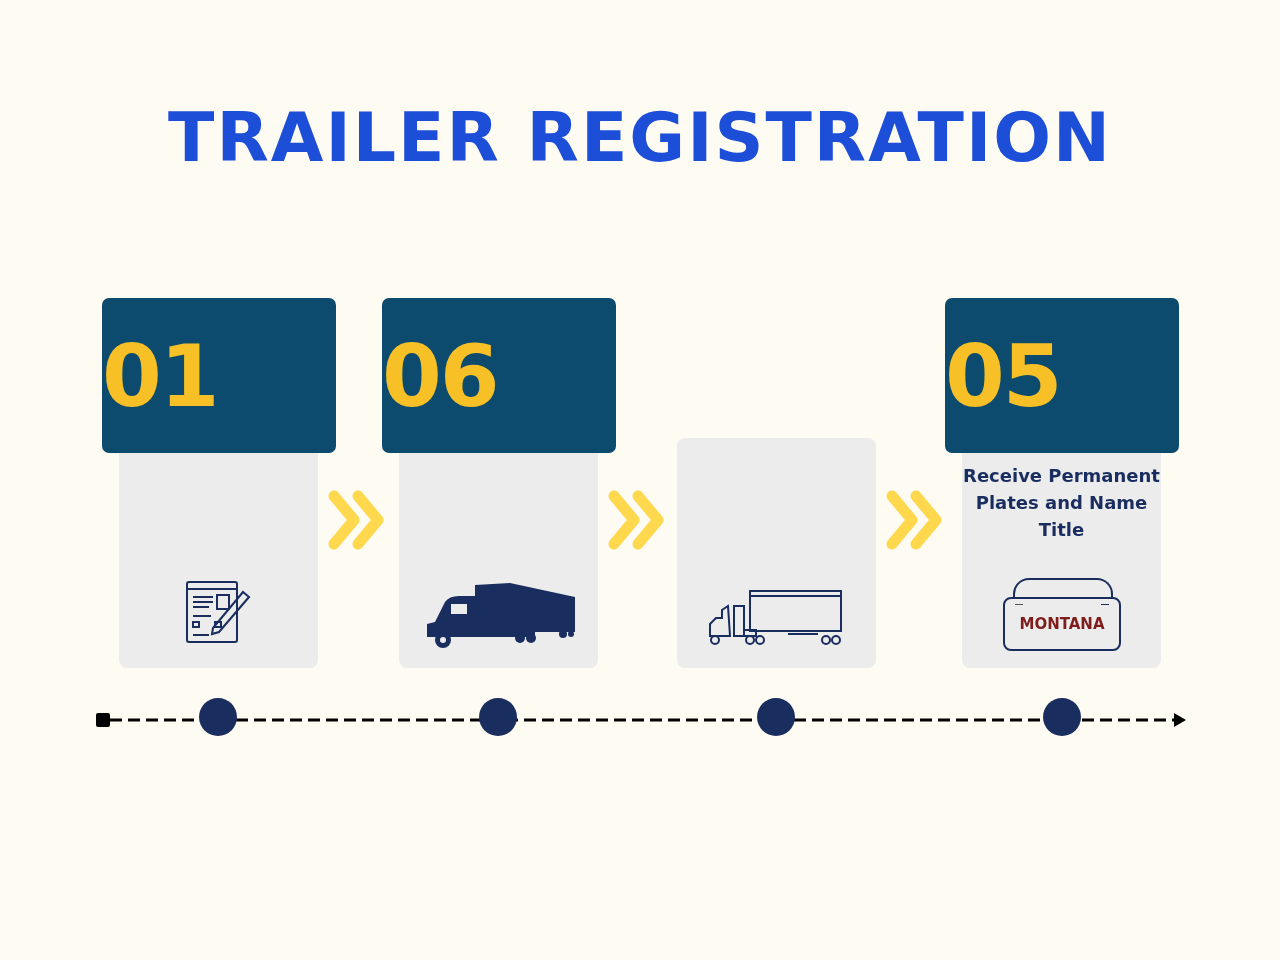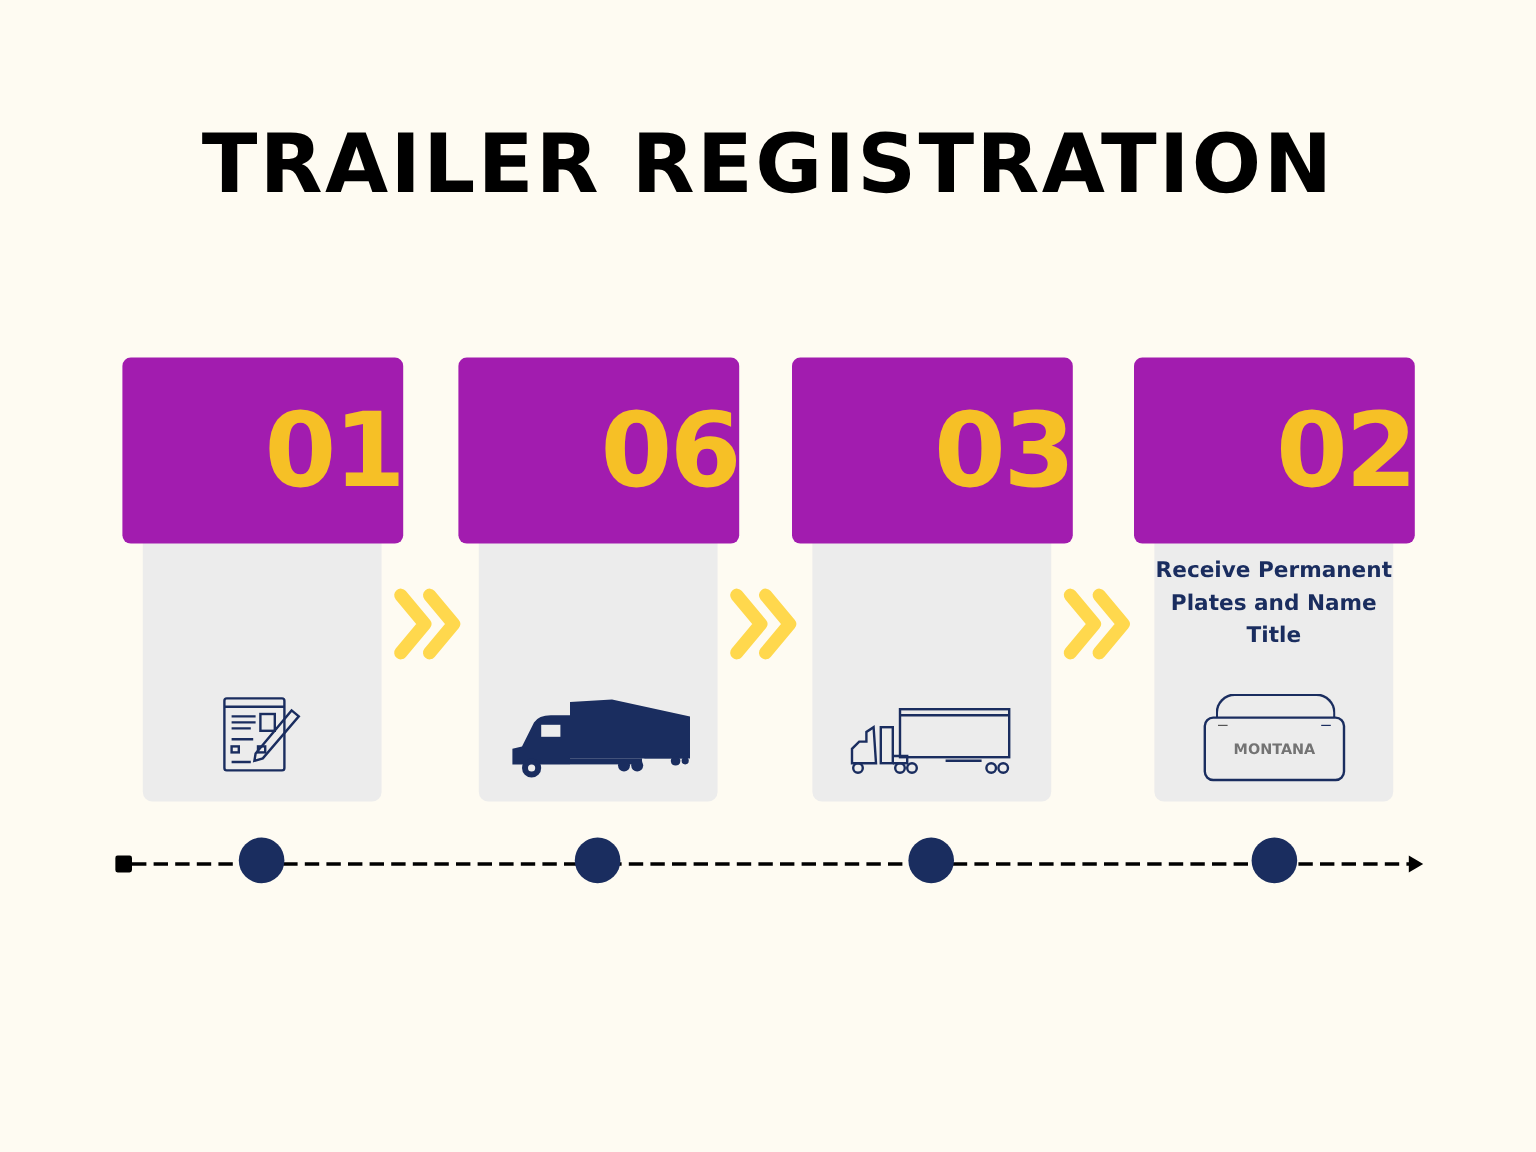--- a/index.html
+++ b/index.html
@@ -1,24 +1,24 @@
 <!DOCTYPE html>
 <html><head>
 <meta charset="utf-8">
 <style>
   html, body { margin:0; padding:0; }
   body { width:1280px; height:960px; background:#fefbf2; position:relative; overflow:hidden;
          font-family:"DejaVu Sans", sans-serif; }
   .title { position:absolute; left:0; top:98px; width:1280px; text-align:center;
-           font-size:68px; font-weight:bold; color:#000000; letter-spacing:2px; }
+           font-size:68px; font-weight:bold; color:#1d4ed8; letter-spacing:2px; }
   .step { position:absolute; top:298px; width:234px; height:372px; }
   .panel { position:absolute; top:140px; left:17px; width:199px; height:230px;
            background:#ececec; border-radius:8px; }
   .num-box { position:absolute; top:0; left:0; width:234px; height:155px;
-             background:#a21caf; border-radius:7px; display:flex; align-items:center; justify-content:flex-end; }
+             background:#0c4a6e; border-radius:7px; display:flex; align-items:center; justify-content:flex-start; }
   .num { font-size:86px; font-weight:bold; color:#f6c026; letter-spacing:-2px; }
   .label { position:absolute; left:17px; width:199px; text-align:center; font-size:18px;
            font-weight:bold; color:#1a2d5f; line-height:27px; }
   .icon { position:absolute; }
   .chev { position:absolute; top:488px; width:64px; height:64px; }
   .timeline { position:absolute; left:96px; top:712px; width:1100px; height:16px; }
   .dot { position:absolute; top:698px; width:38px; height:38px; border-radius:50%; background:#1a2d5f; }
 </style>
 </head>
 <body>
@@ -72,23 +72,20 @@
     <circle cx="18" cy="58" r="3" fill="#ececec"></circle>
   </svg>
 </div>
 
 <svg class="chev" style="left:606px" viewBox="0 0 64 64">
   <path d="M8 8 L28 32 L8 56 M32 8 L52 32 L32 56" fill="none" stroke="#ffd84d" stroke-width="11" stroke-linecap="round" stroke-linejoin="round"></path>
 </svg>
 
 <div class="step" style="left:660px">
   <div class="panel"></div>
-  <div class="num-box">
-    <span class="num">03</span>
-  </div>
   <svg class="icon" style="left:48px;top:290px" width="136" height="58" viewBox="0 0 136 58">
     <g fill="none" stroke="#1a2d5f" stroke-width="2">
       <rect x="42" y="3" width="91" height="40"></rect>
       <line x1="42" y1="8" x2="133" y2="8"></line>
       <path d="M2 48 L2 36 L8 30 L14 30 L14 22 L20 18 L22 48 Z"></path>
       <rect x="26" y="18" width="10" height="30"></rect>
       <path d="M36 42 L48 42 L48 48 L36 48"></path>
       <line x1="80" y1="46" x2="110" y2="46"></line>
       <circle cx="7" cy="52" r="4"></circle>
         <circle cx="42" cy="52" r="4"></circle>
@@ -99,29 +96,29 @@
   </svg>
 </div>
 
 <svg class="chev" style="left:884px" viewBox="0 0 64 64">
   <path d="M8 8 L28 32 L8 56 M32 8 L52 32 L32 56" fill="none" stroke="#ffd84d" stroke-width="11" stroke-linecap="round" stroke-linejoin="round"></path>
 </svg>
 
 <div class="step" style="left:945px">
   <div class="panel"></div>
   <div class="num-box">
-    <span class="num">02</span>
+    <span class="num">05</span>
   </div>
   <div class="label" style="top:164px;width:199px">Receive Permanent Plates and Name Title</div>
   <div style="position:absolute;left:58px;top:280px;width:118px;height:74px;">
     <div style="position:absolute;left:10px;top:0;width:96px;height:24px;border:2px solid #1a2d5f;border-bottom:none;border-radius:16px 16px 0 0;"></div>
     <div style="position:absolute;left:0;top:19px;width:114px;height:50px;border:2px solid #1a2d5f;border-radius:8px;background:#ececec;display:flex;align-items:center;justify-content:center;">
       <span style="position:absolute;left:10px;top:5px;width:8px;height:1px;background:#555"></span>
       <span style="position:absolute;right:10px;top:5px;width:8px;height:1px;background:#1a2d5f"></span>
-      <span style="font-size:12px;font-weight:bold;color:#737373;">MONTANA</span>
+      <span style="font-size:15px;font-weight:bold;color:#7f1d1d;">MONTANA</span>
     </div>
   </div>
 </div>
 
 <svg class="timeline" viewBox="0 0 1100 16">
   <rect x="0" y="1" width="14" height="14" rx="2" fill="#000"></rect>
   <line x1="14" y1="8" x2="1080" y2="8" stroke="#000" stroke-width="3" stroke-dasharray="12,6"></line>
   <path d="M1078 1 L1090 8 L1078 15 Z" fill="#000"></path>
 </svg>
 <div class="dot" style="left:199px"></div>

